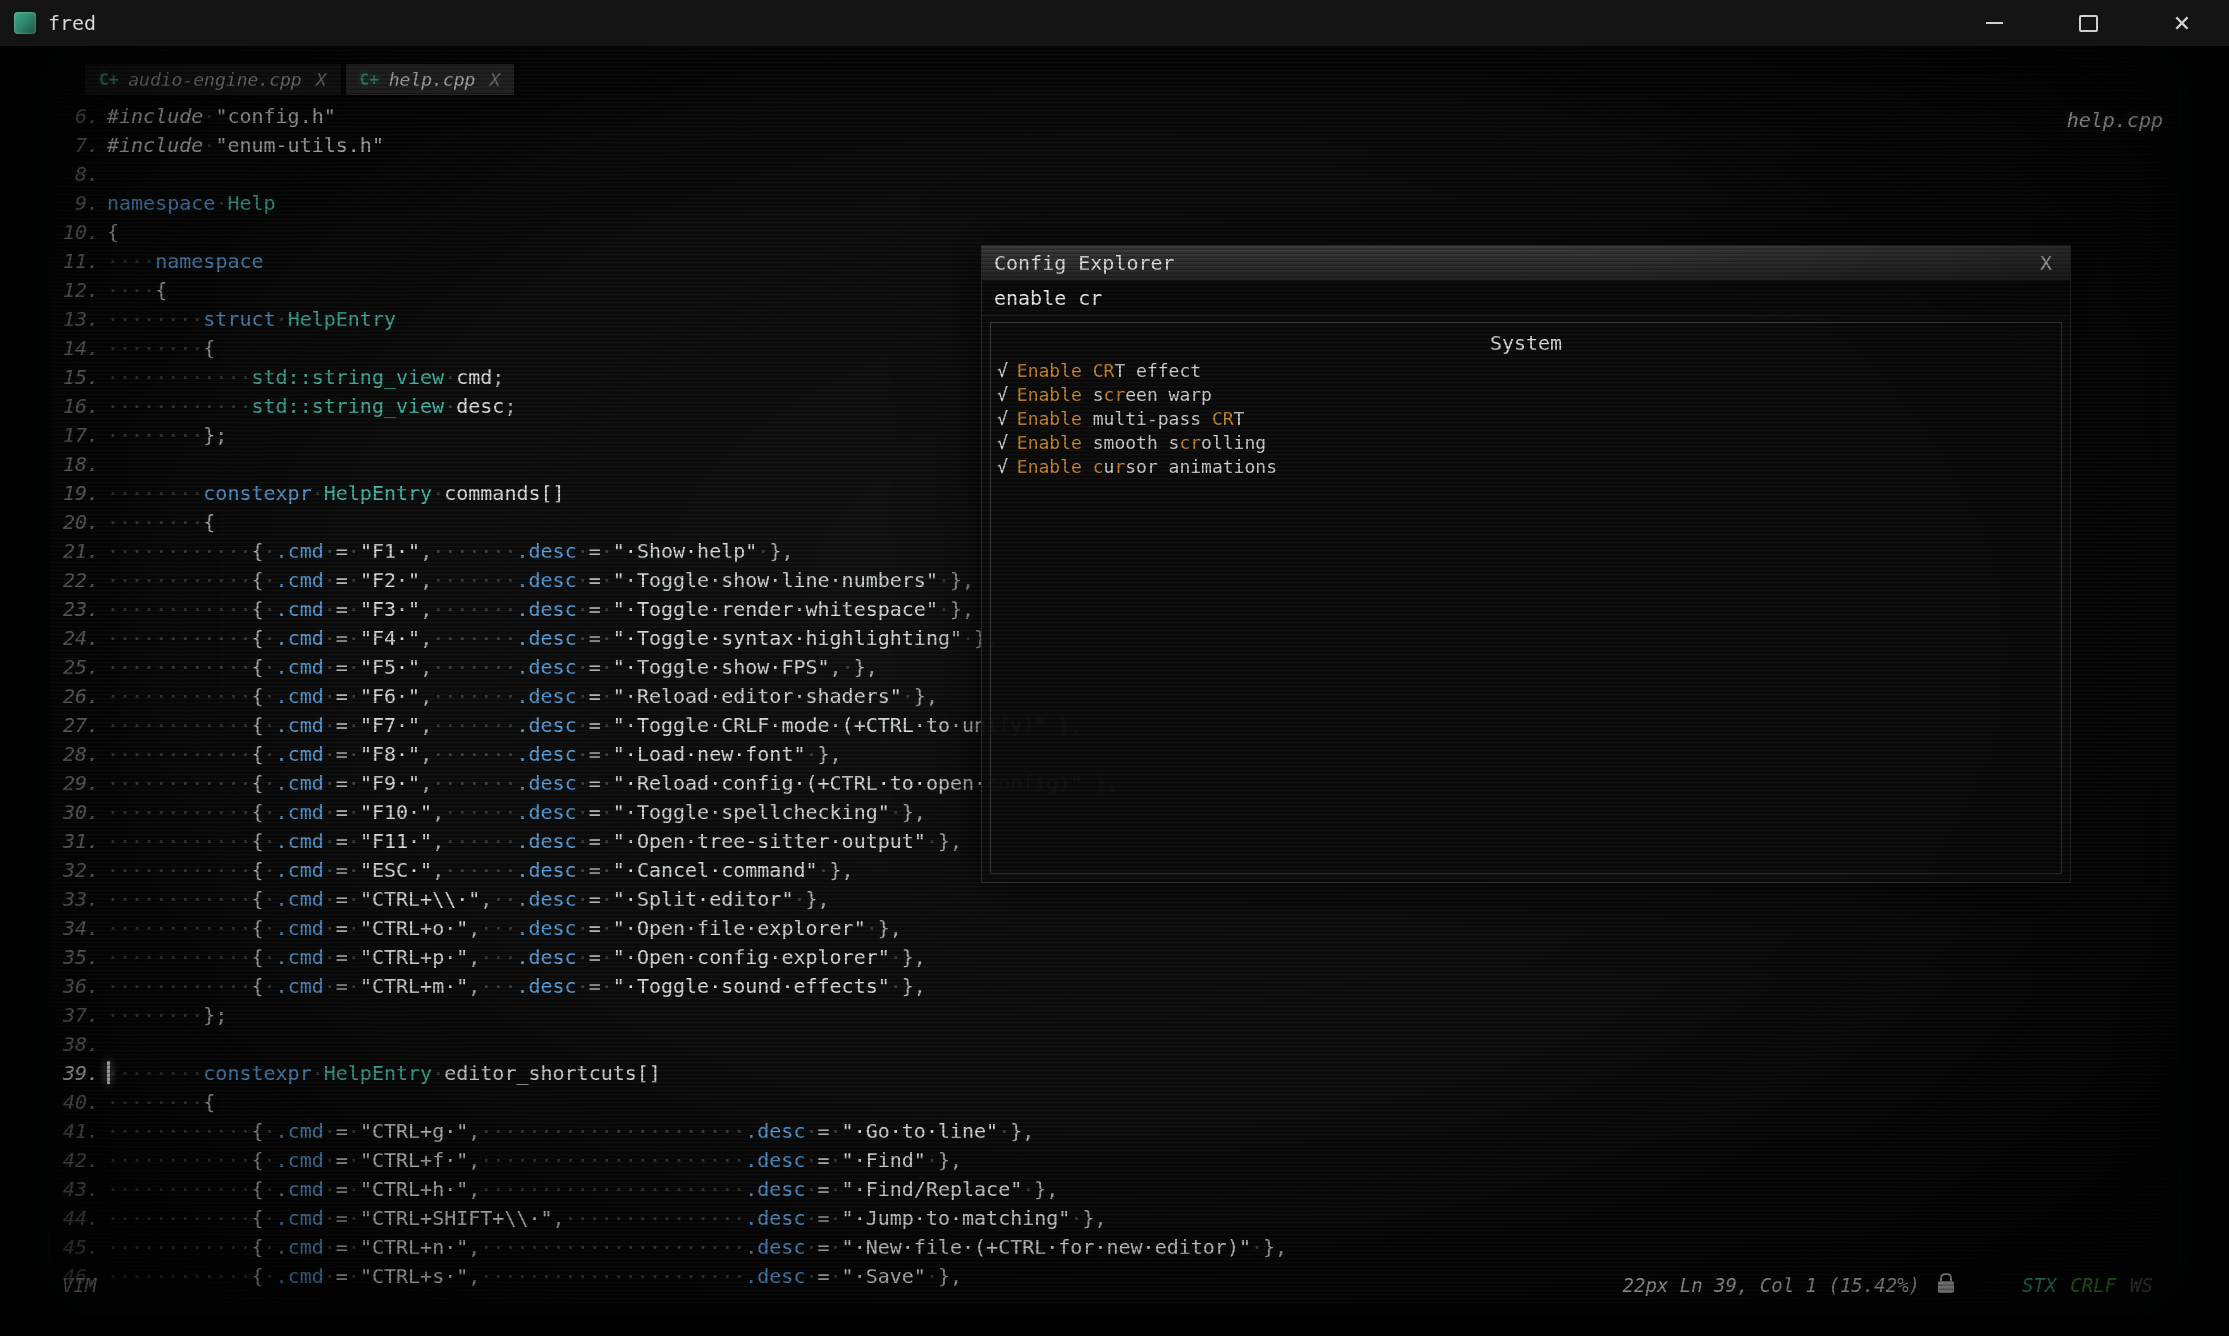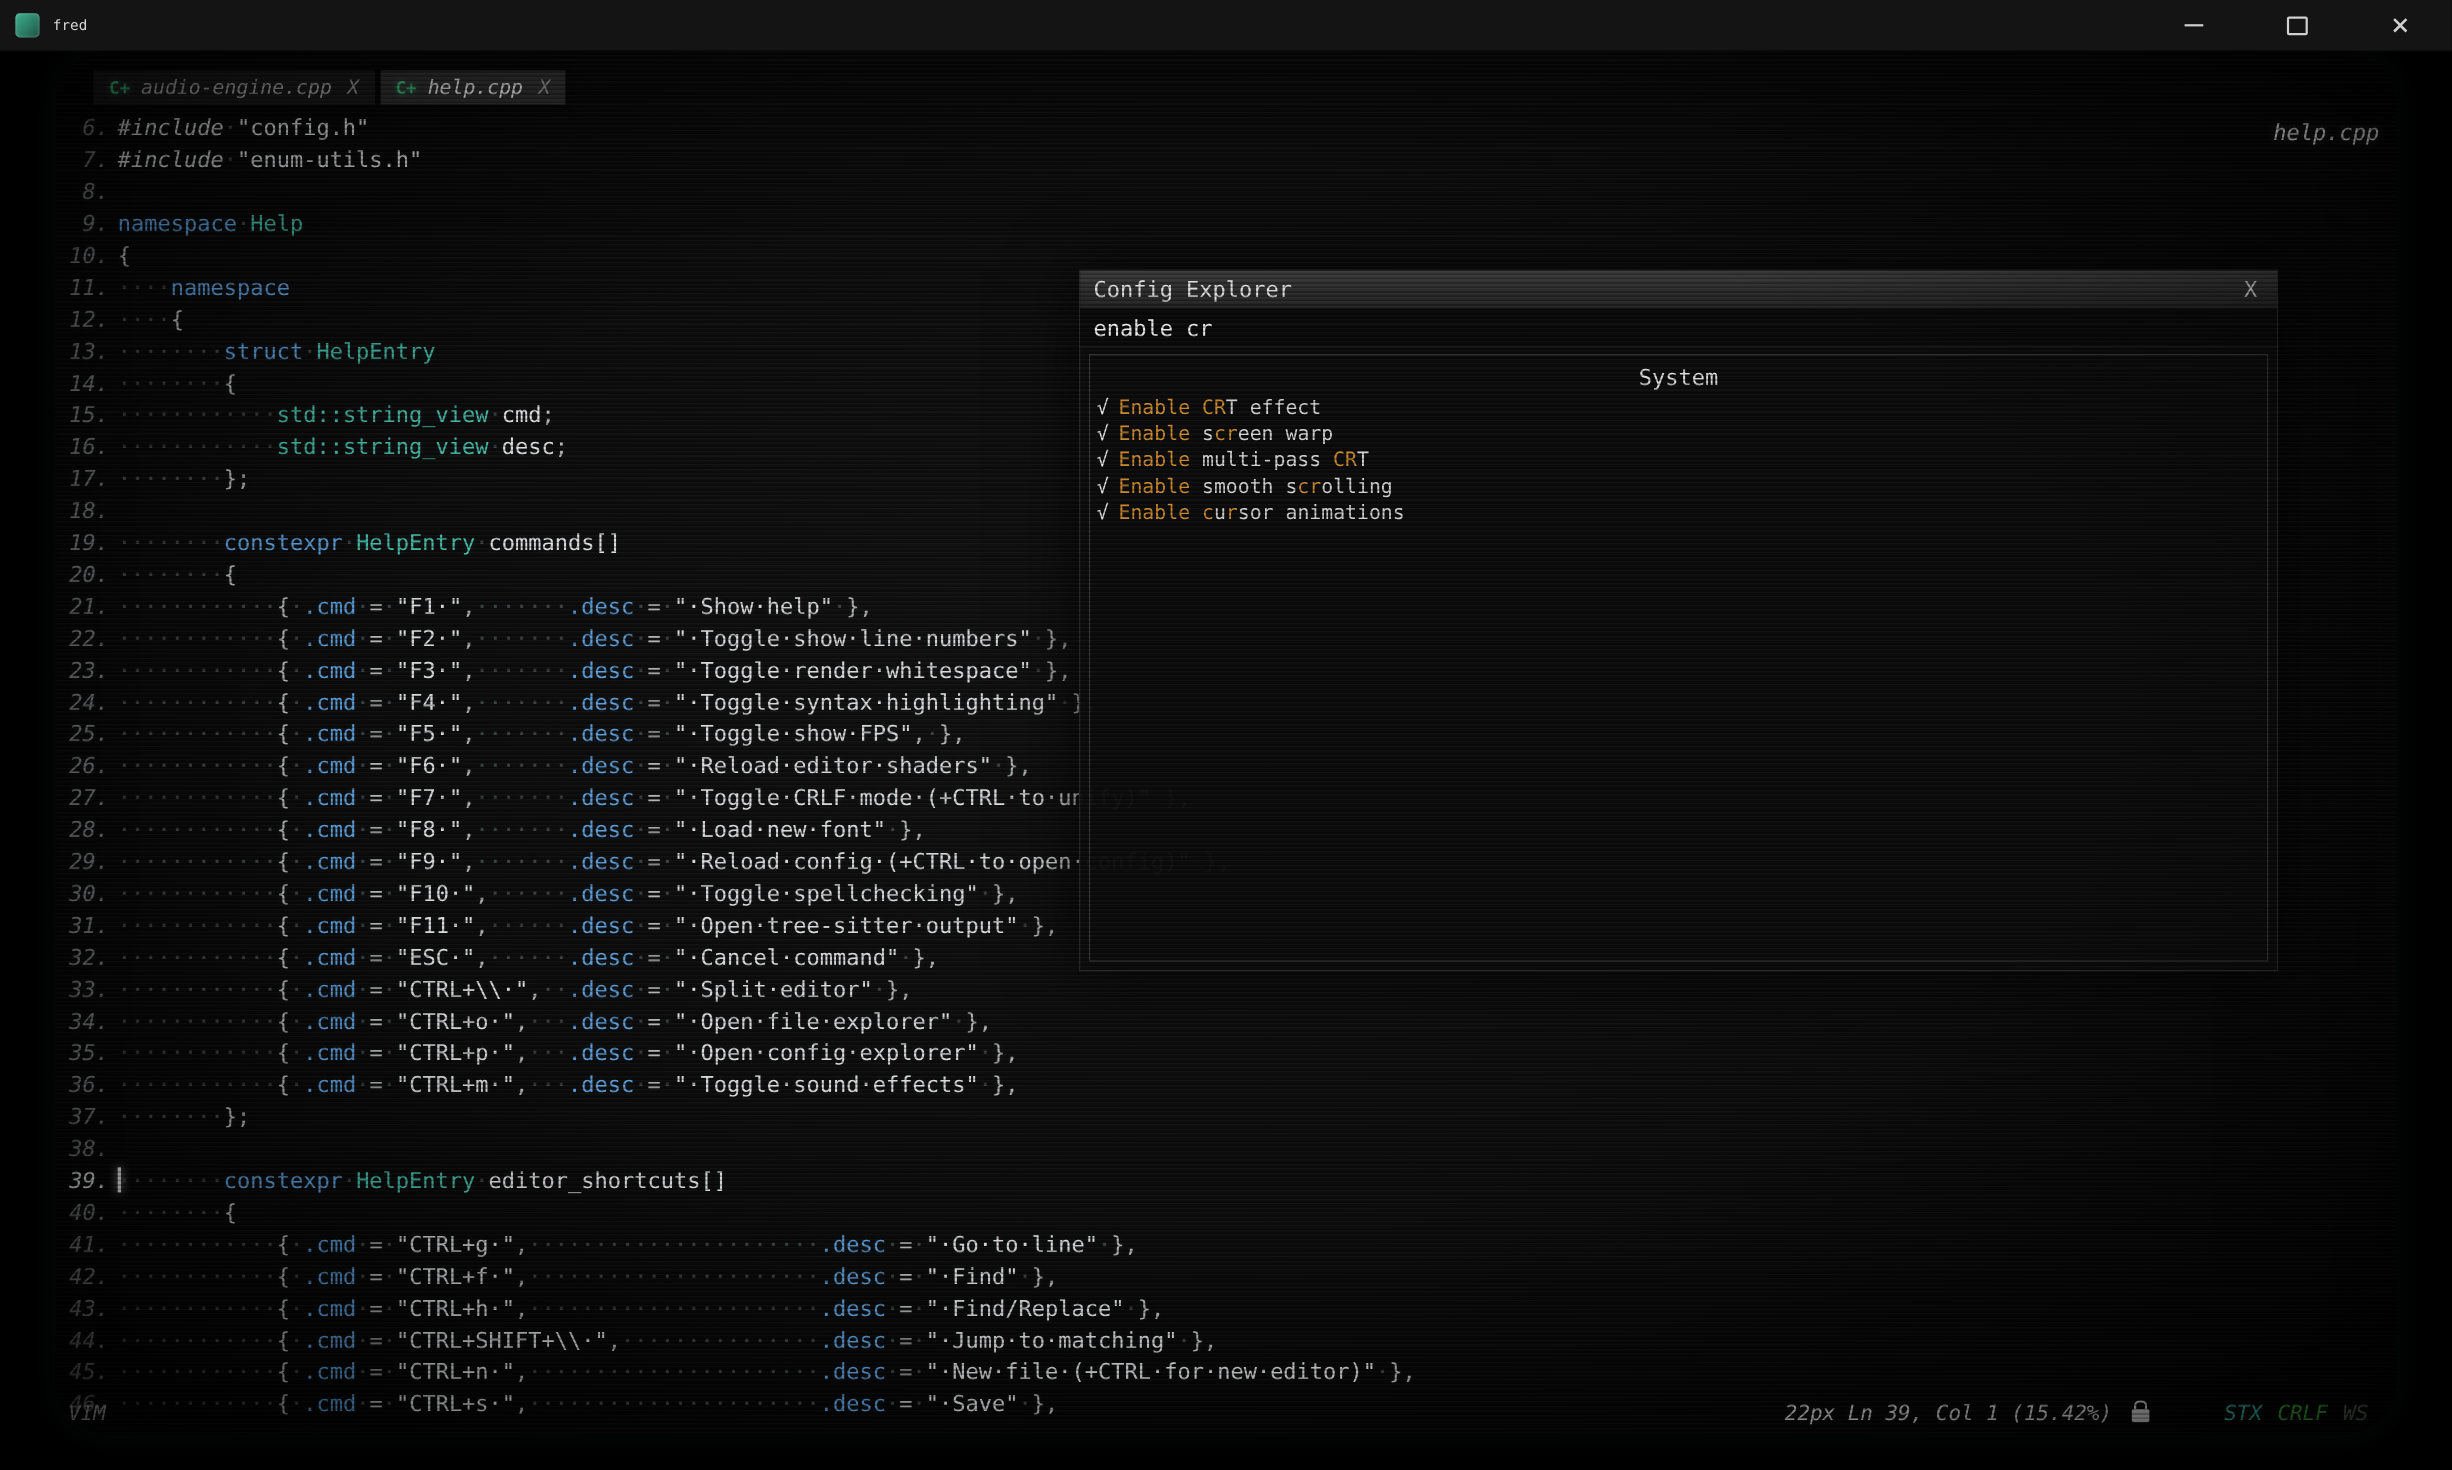--- a/index.html
+++ b/index.html
@@ -13,21 +13,21 @@
   .titlebar{
     position:absolute;left:0;top:0;width:100%;height:46px;
     background:#141414;display:flex;align-items:center;
     border-bottom:1px solid #000;z-index:20;
   }
   .app-icon{
     width:22px;height:22px;margin-left:14px;margin-right:12px;border-radius:4px;
     background:linear-gradient(135deg,#3fae8c 0%,#2c7f66 55%,#1d4f41 100%);
     box-shadow:inset 0 0 3px rgba(255,255,255,.35);
   }
-  .win-title{color:#d6d6d6;font-size:13px;}
+  .win-title{color:#d6d6d6;font-size:20px;}
   .win-controls{margin-left:auto;display:flex;height:100%;}
   .wc{width:94px;height:100%;display:flex;align-items:center;justify-content:center;color:#d0d0d0;}
   .min-glyph{display:block;width:17px;height:0;border-bottom:2px solid #d0d0d0;}
   .max-glyph{display:block;width:15px;height:13px;border:2px solid #d0d0d0;border-radius:2px;}
   .close-glyph{font-size:28px;line-height:28px;}
 
   
   .screen{
     position:absolute;left:50px;top:46px;width:2129px;height:1258px;
     background:radial-gradient(ellipse at 50% 45%, #131313 0%, #0c0c0c 55%, #070707 85%, #040404 100%);

